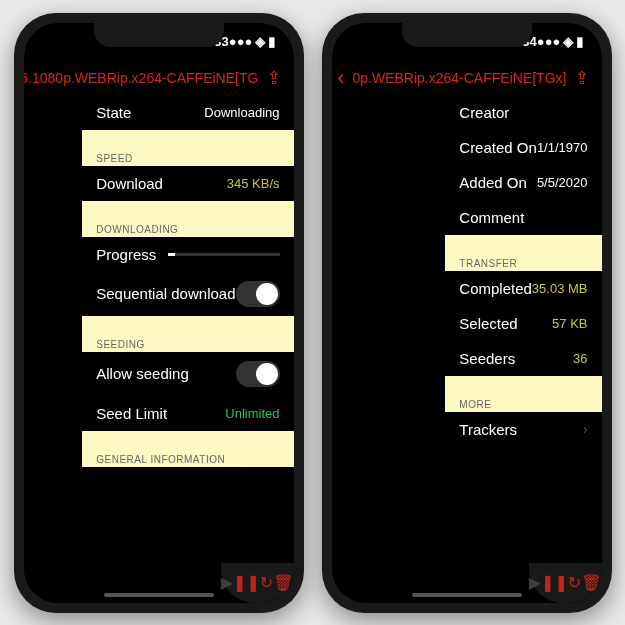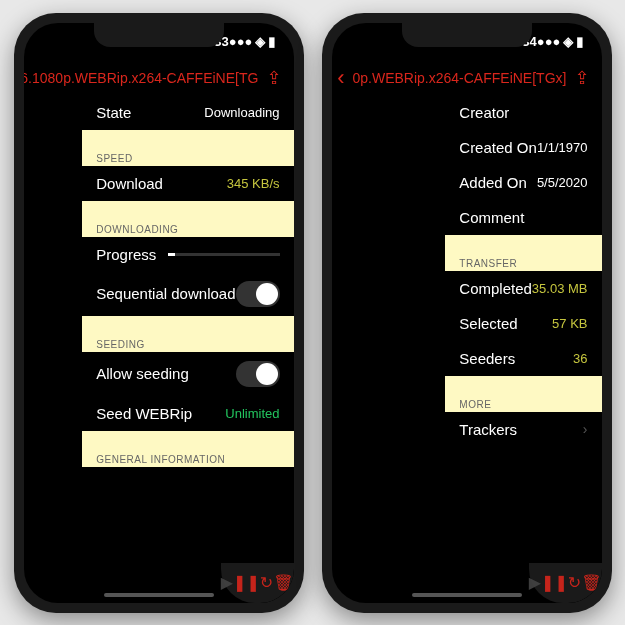--- a/index.html
+++ b/index.html
@@ -79,21 +79,21 @@
           </div>
   </div>
   <div class="section-header"><span>SEEDING</span></div>
   <div class="row">
     <span class="label">Allow seeding</span>
     <div class="toggle">
             <div class="knob"></div>
           </div>
   </div>
   <div class="row">
-    <span class="label">Seed WEBRip</span>
+    <span class="label">Seed Limit</span>
     <span class="value red">Unlimited</span>
   </div>
   <div class="section-header"><span>GENERAL INFORMATION</span></div>
   <div class="row">
     
     
   </div>
 
 </div>
 <div class="bottom-bar">

